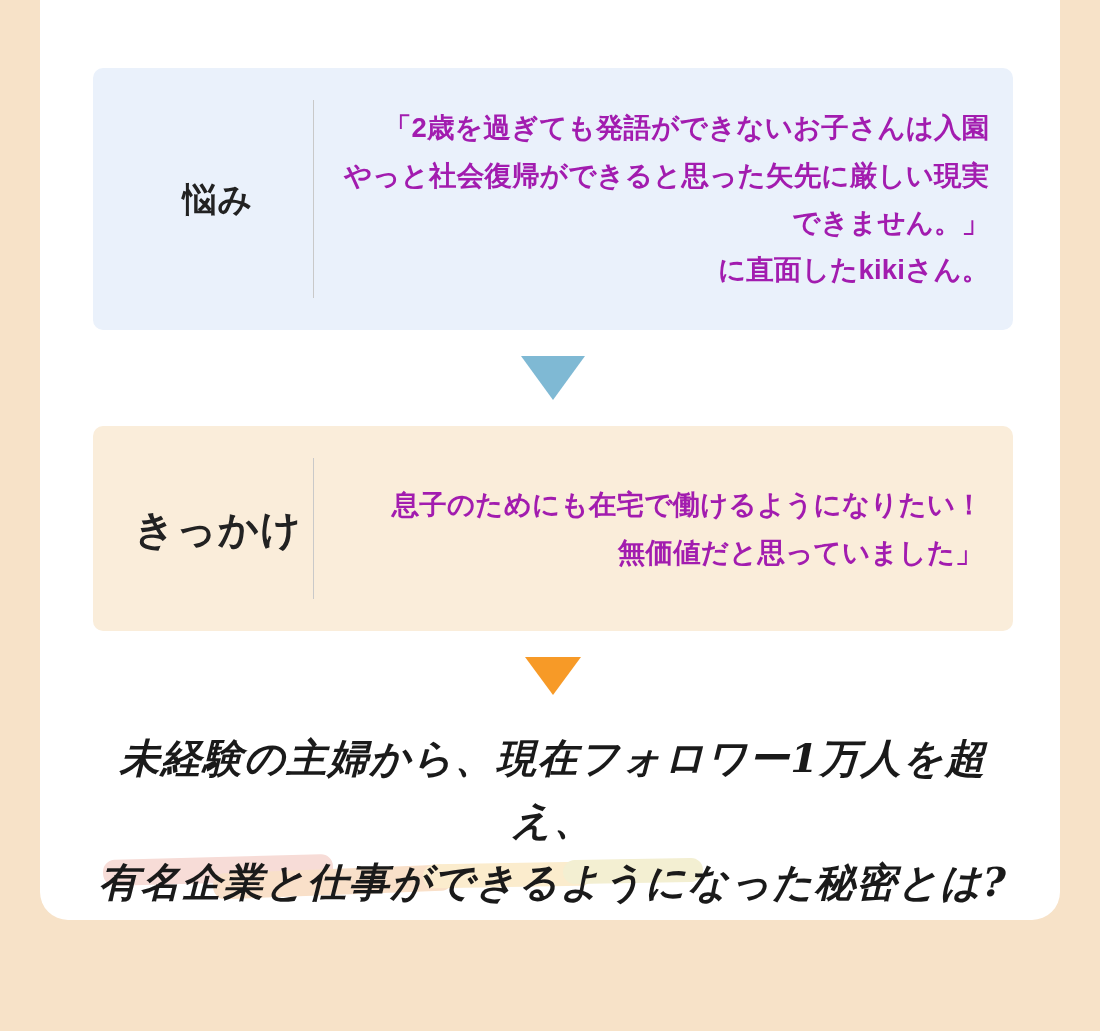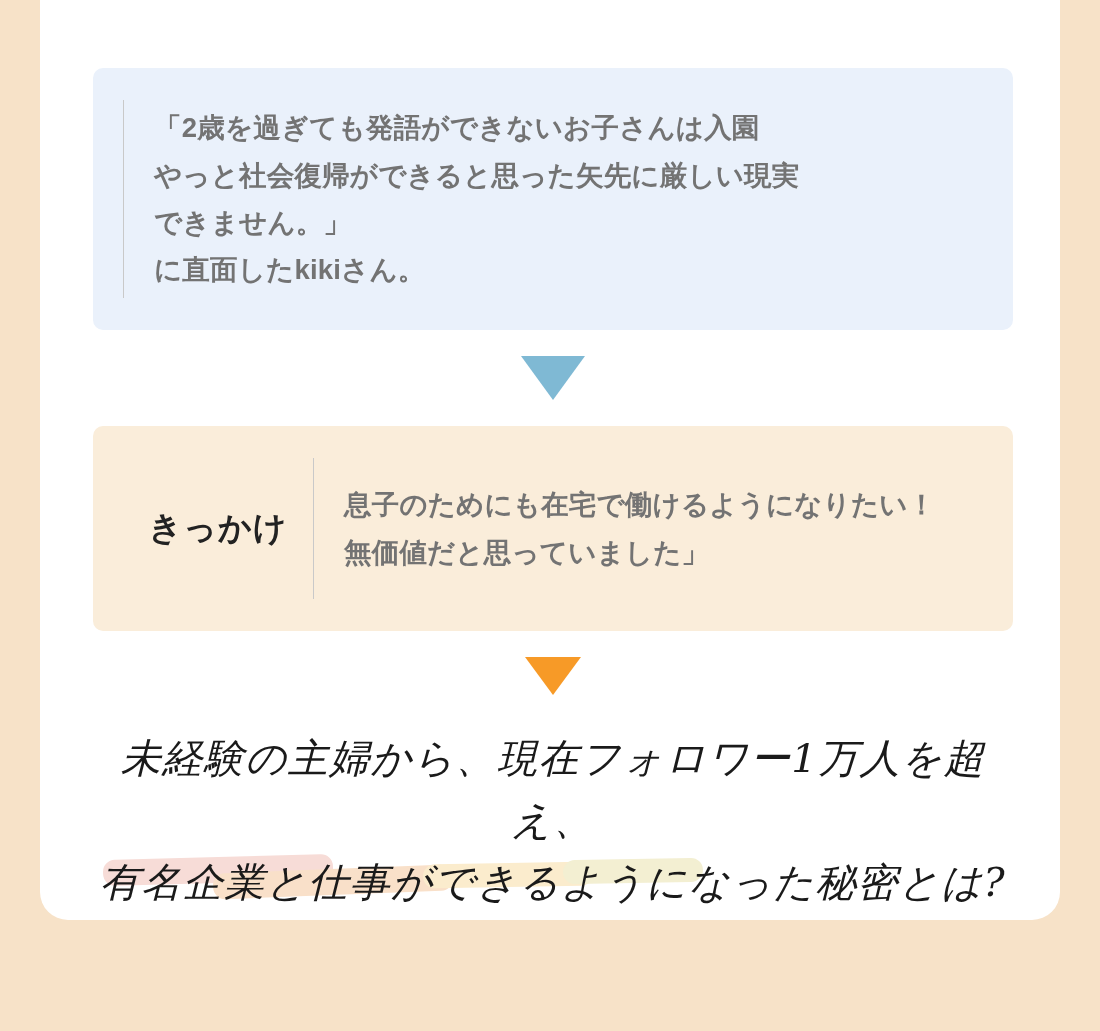--- a/index.html
+++ b/index.html
@@ -52,39 +52,39 @@
   .block-label {
     flex: 0 0 190px;
     text-align: center;
     font-size: 34px;
     font-weight: 700;
     color: #222222;
     letter-spacing: 1px;
     line-height: 1.3;
   }
   .block-label.narrow {
-    font-size: 33px;
-    font-family: Liberation Serif, serif;
+    font-size: 40px;
   }
 
   .divider {
     flex: 0 0 1px;
     align-self: stretch;
     background: #c9c9c9;
     margin: 6px 0;
   }
 
   .block-text {
     flex: 1 1 auto;
     padding-left: 30px;
     font-size: 27.5px;
     line-height: 1.72;
-    color: #737373;
+    color: #a21caf;
     font-weight: 600;
     letter-spacing: 0.2px;
+    text-align: right;
   }
   .block-text .line {
     display: block;
     white-space: nowrap;
   }
 
   
   .arrow-wrap {
     display: flex;
     justify-content: center;
@@ -112,21 +112,21 @@
   .headline {
     position: relative;
     margin-top: 6px;
     text-align: center;
   }
   .headline .hl-line {
     position: relative;
     display: block;
     font-family: "DejaVu Serif", "Liberation Serif", serif;
     font-style: italic;
-    font-weight: 400;
+    font-weight: 700;
     font-size: 40px;
     line-height: 1.55;
     color: #1a1a1a;
     letter-spacing: 1.5px;
     z-index: 2;
   }
 
   .marker {
     position: absolute;
     z-index: 1;
@@ -165,20 +165,21 @@
     transform: rotate(-1deg);
   }
 </style>
 </head>
 <body>
 
 <div class="page">
   <div class="inner">
 
     <section class="block worry">
+      <div class="block-label">悩み</div>
       <div class="divider"></div>
       <div class="block-text">
         <span class="line">「2歳を過ぎても発語ができないお子さんは入園</span>
         <span class="line">やっと社会復帰ができると思った矢先に厳しい現実</span>
         <span class="line">できません。」</span>
         <span class="line">に直面したkikiさん。</span>
       </div>
     </section>
 
     <div class="arrow-wrap a1">

